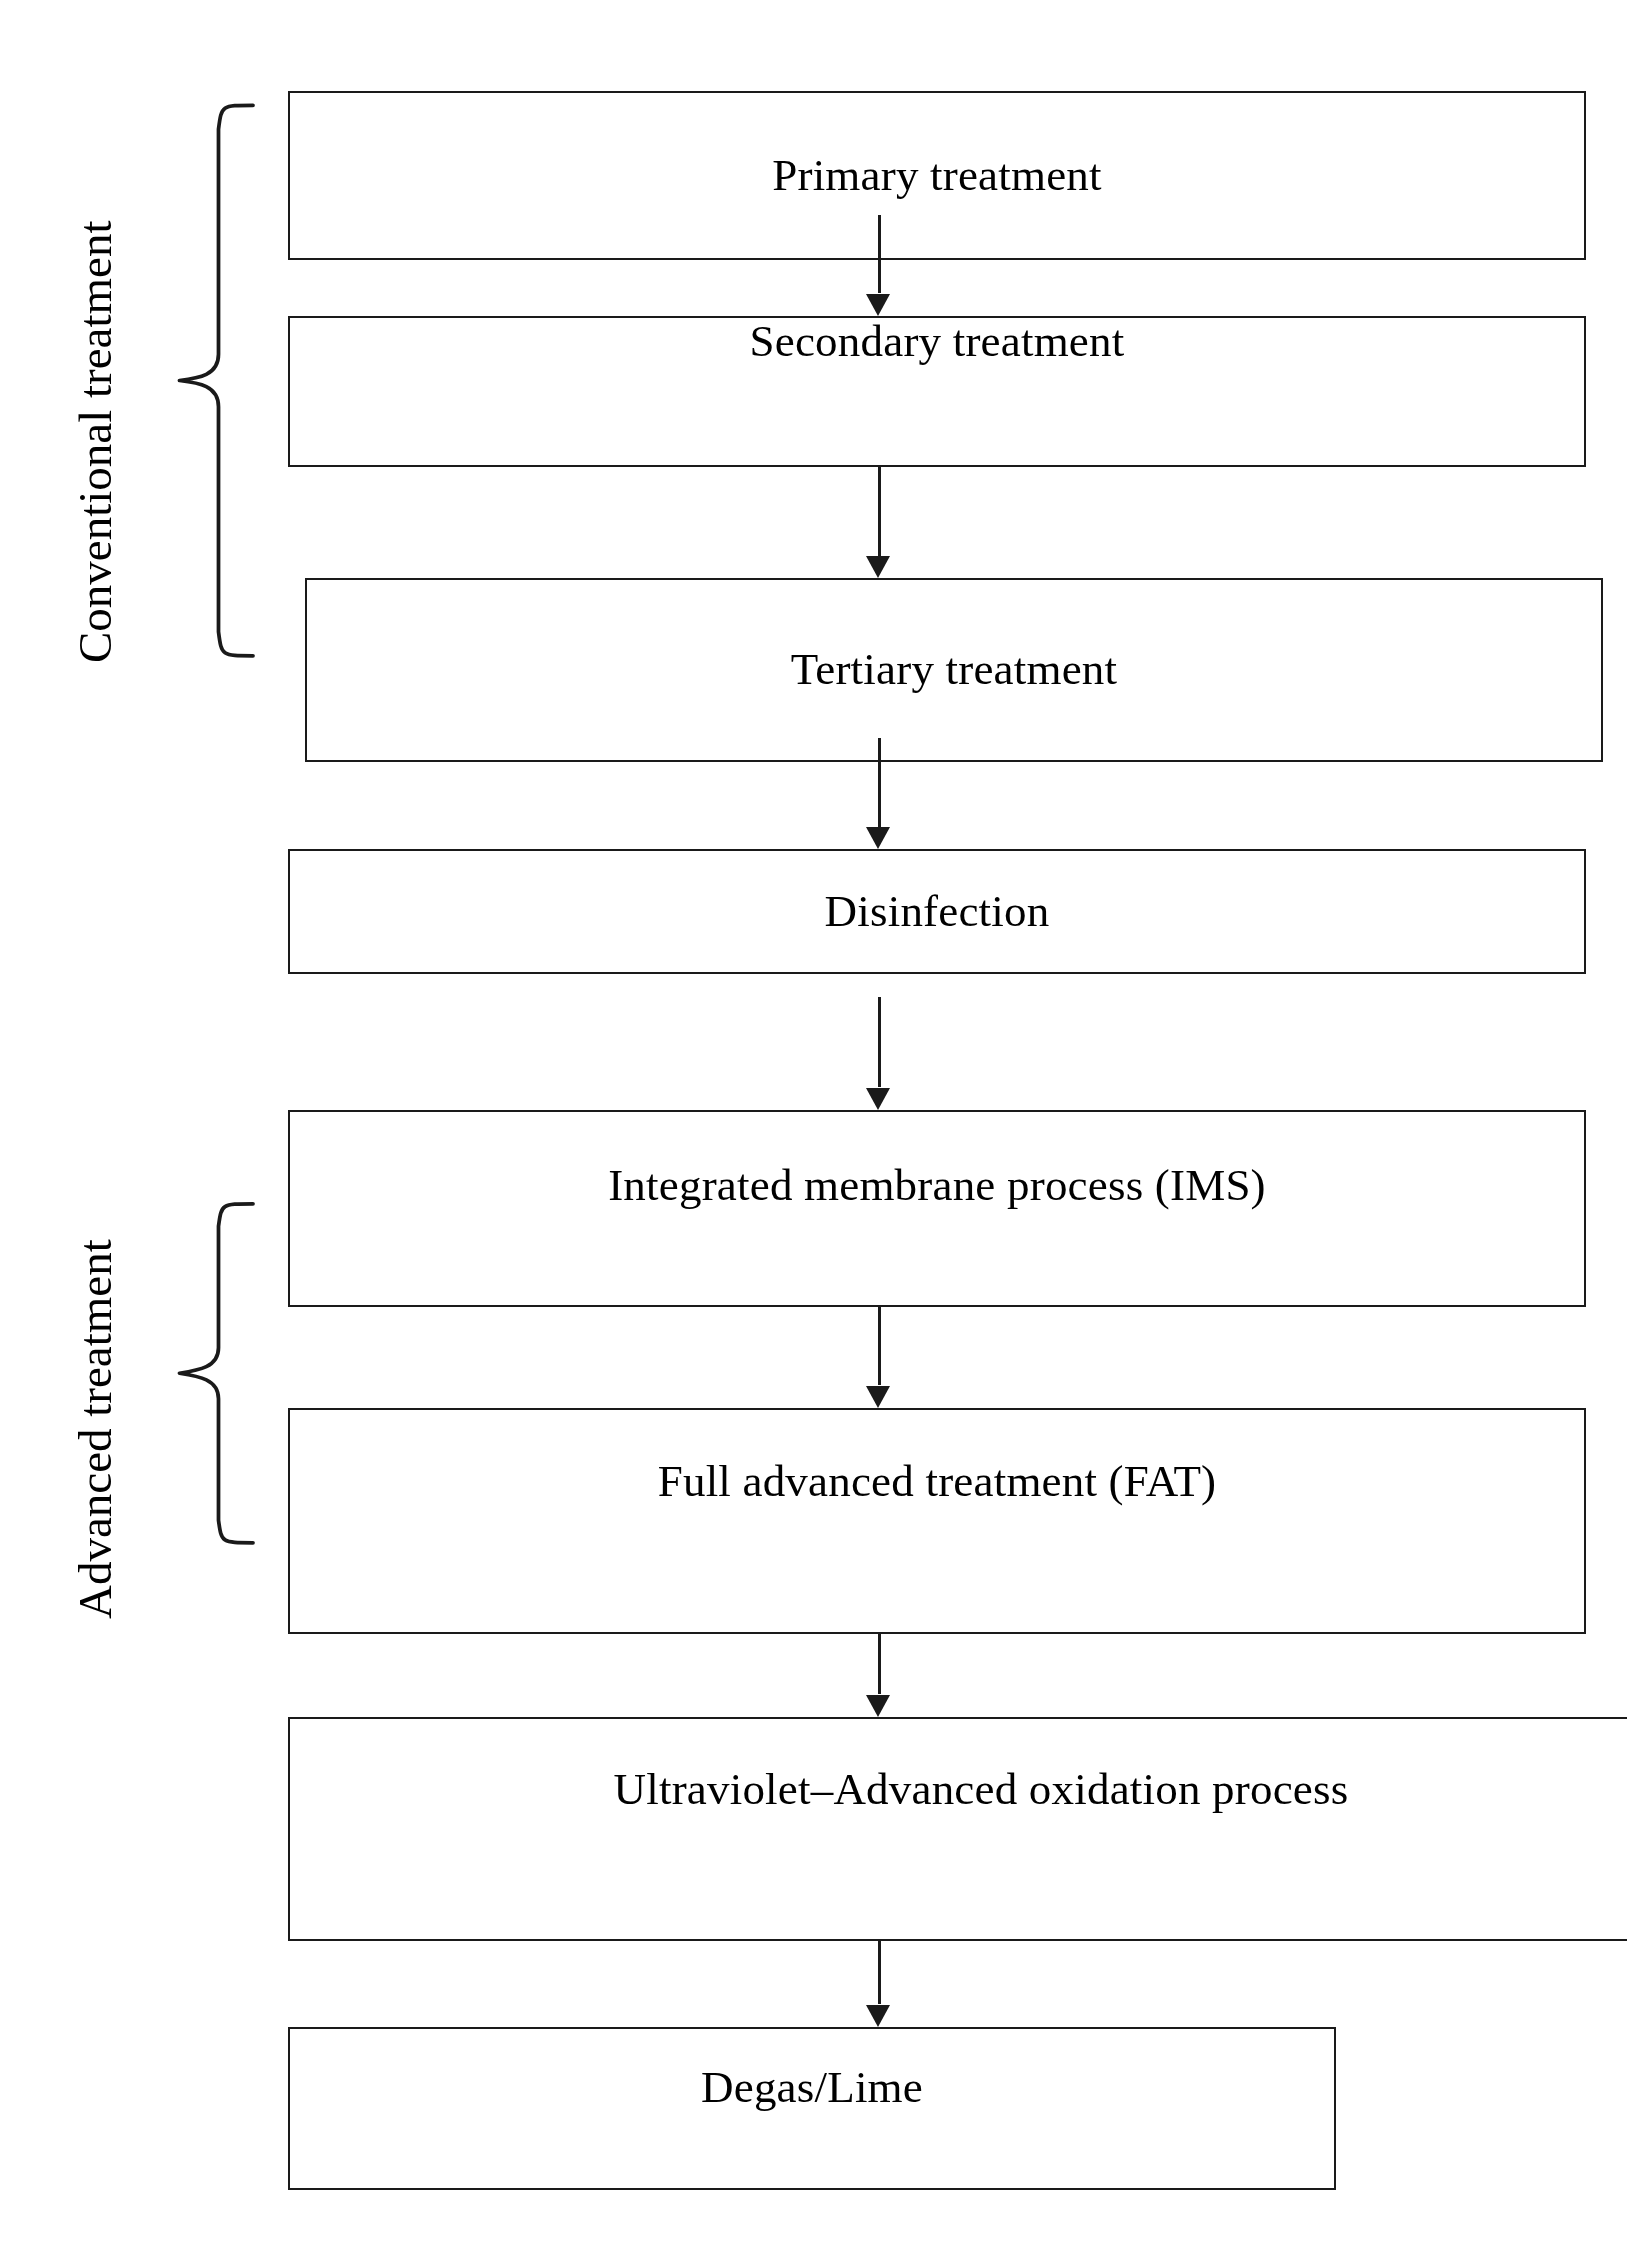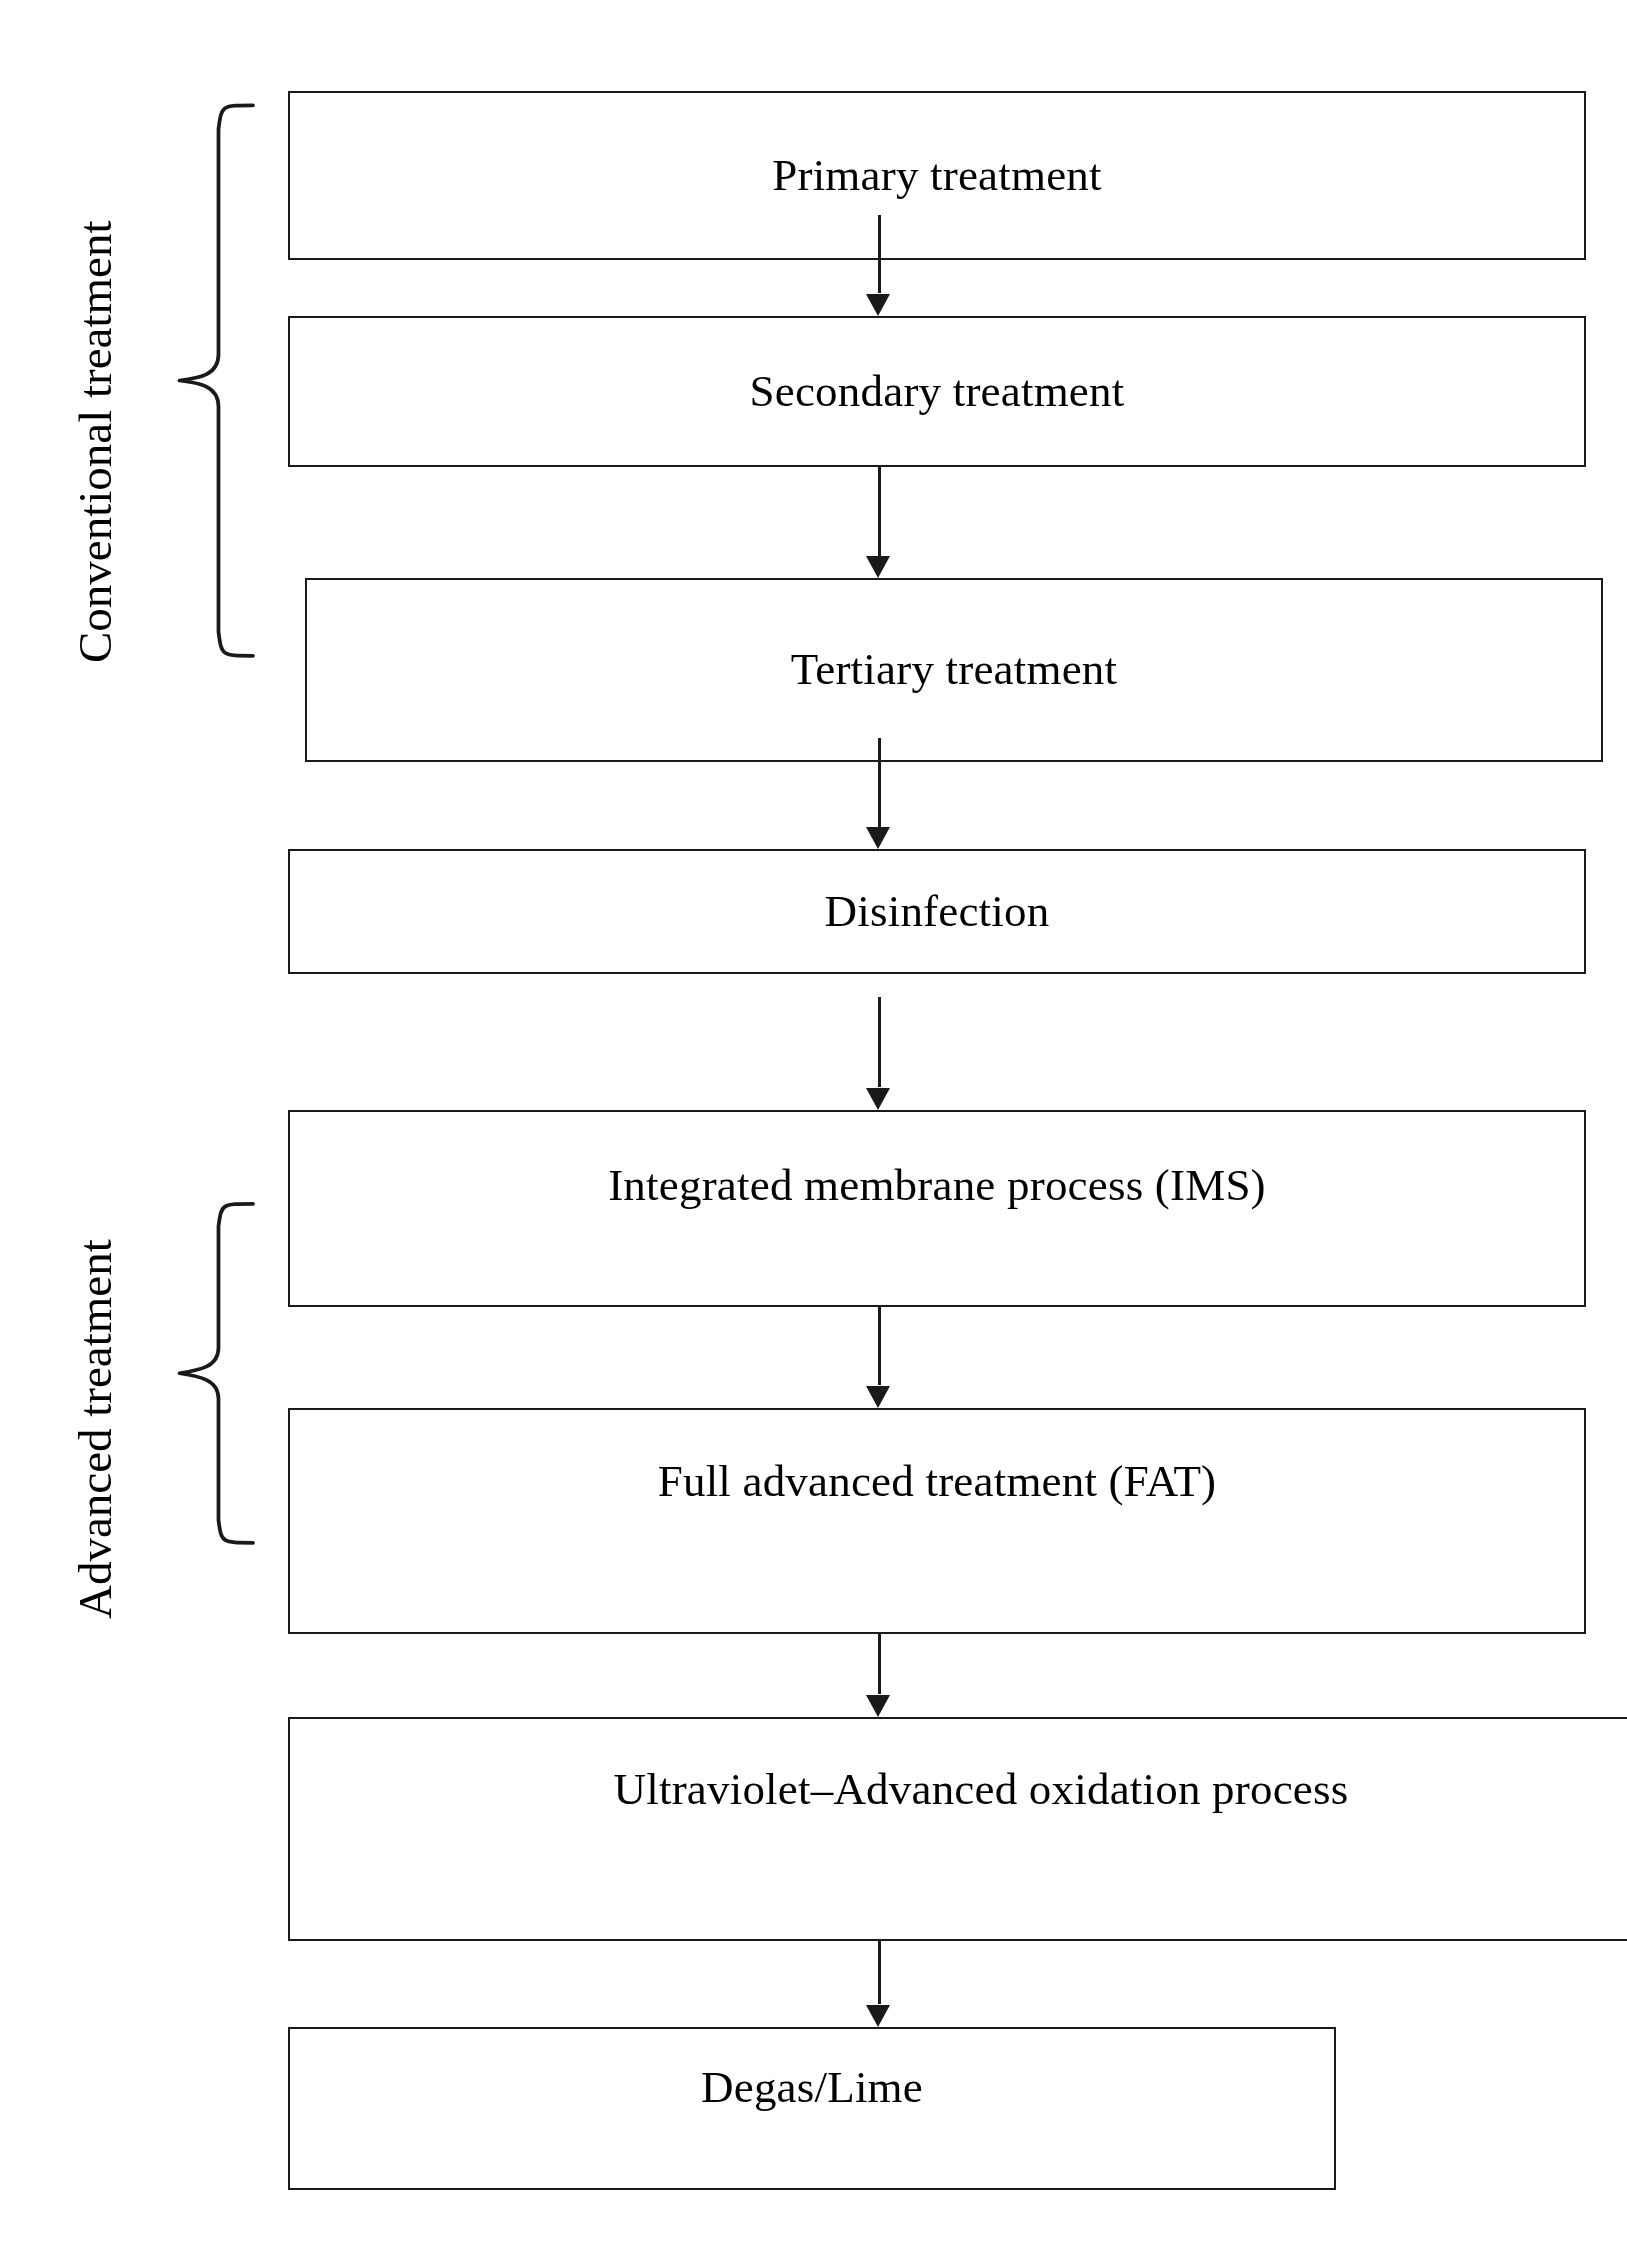--- a/index.html
+++ b/index.html
@@ -95,21 +95,21 @@
 
   <div class="flow-box" style="left:288px; top:47px; width:1298px; height:169px; align-items:center;margin-top:44px;">
     <span class="box-label">Primary treatment</span>
   </div>
 
   <div class="arrow" style="left:864px; top:215px; width:30px; height:101px;">
     <div class="shaft" style="height:78px;"></div>
     <div class="head"></div>
   </div>
 
-  <div class="flow-box" style="left:288px; top:316px; width:1298px; height:151px; align-items:center;">
+  <div class="flow-box" style="left:288px; top:316px; width:1298px; height:151px; ">
     <span class="box-label">Secondary treatment</span>
   </div>
 
   <div class="arrow" style="left:864px; top:467px; width:30px; height:111px;">
     <div class="shaft" style="height:89px;"></div>
     <div class="head"></div>
   </div>
 
   <div class="flow-box" style="left:305px; top:578px; width:1298px; height:184px; align-items:center;">
     <span class="box-label">Tertiary treatment</span>

